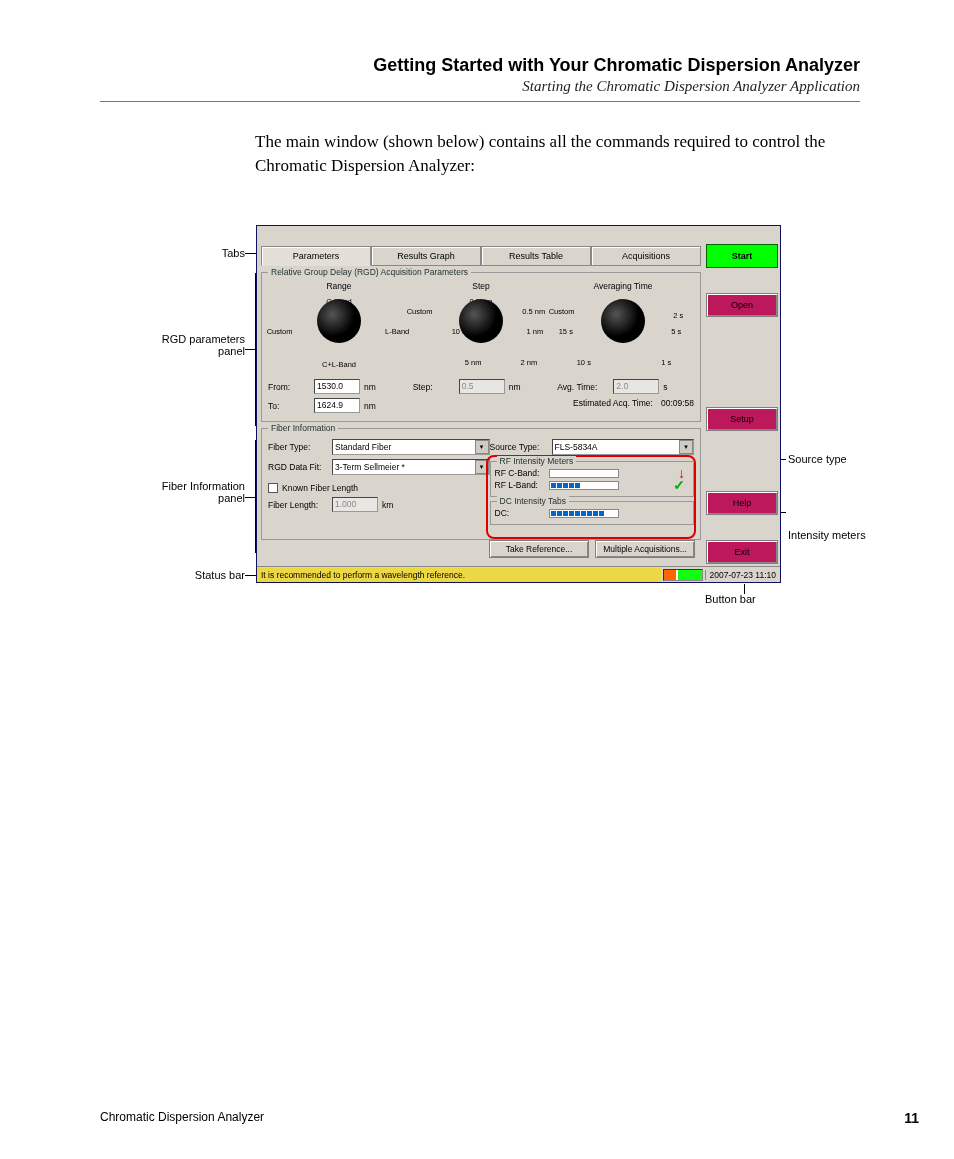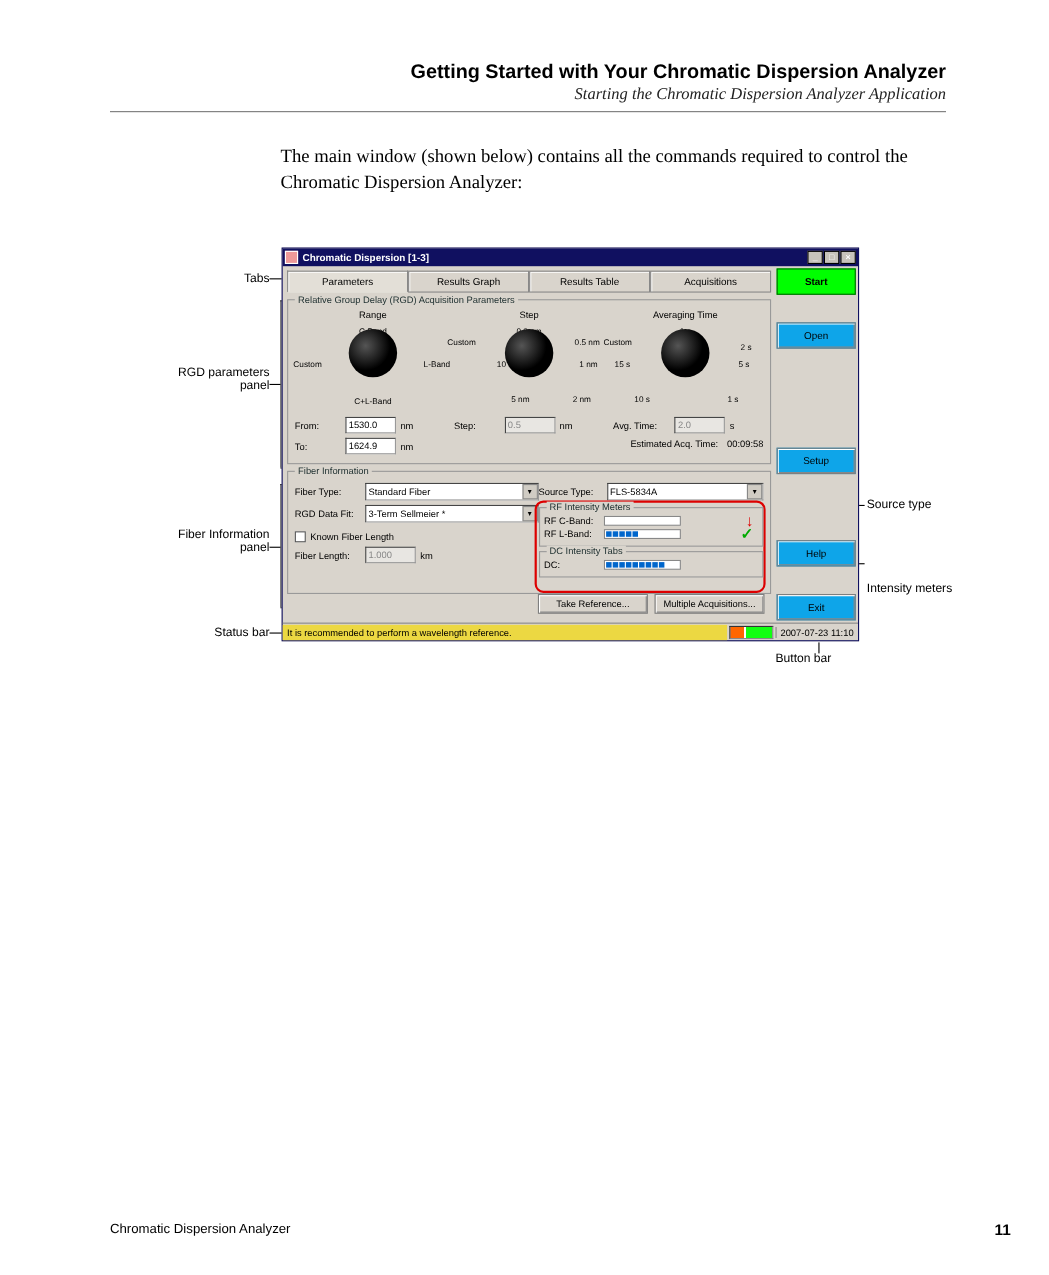--- a/index.html
+++ b/index.html
@@ -23,21 +23,21 @@
   .win { position: absolute; left: 96px; top: 0; width: 525px; height: 358px; border: 1px solid #101060; font-family: Tahoma, Arial, sans-serif; font-size: 9px; background: #d9d4cc; }
   .titlebar { height: 16px; background: #101060; color: #fff; display: flex; align-items: center; padding: 0 2px; }
   .titlebar-icon { width: 12px; height: 12px; background: #e99; border: 1px solid #fff; margin-right: 4px; }
   .titlebar-text { flex: 1; font-size: 9px; font-weight: bold; }
   .winctl { display: flex; gap: 1px; }
   .winbtn { width: 14px; height: 12px; background: #c7c3bb; border: 1px solid #000; font-size: 8px; line-height: 9px; text-align: center; font-family: Arial; font-weight: bold; }
 
   .client { position: absolute; left: 0; top: 16px; right: 0; bottom: 16px; }
   .leftpane { position: absolute; left: 4px; top: 4px; width: 440px; bottom: 4px; }
   .rightbar { position: absolute; right: 2px; top: 2px; width: 72px; bottom: 2px; display: flex; flex-direction: column; gap: 25px; }
-  .bbtn { height: 24px; border: 1px solid #7f7f7f; background: #0ea5e9; font-size: 9px; display: flex; align-items: center; justify-content: center; box-shadow: inset 1px 1px 0 #fff, inset -1px -1px 0 #888; }
+  .bbtn { height: 24px; border: 1px solid #7f7f7f; background: #be185d; font-size: 9px; display: flex; align-items: center; justify-content: center; box-shadow: inset 1px 1px 0 #fff, inset -1px -1px 0 #888; }
   .bbtn.green { background: #0f0; box-shadow: none; border: 1px solid #060; font-weight: bold; }
 
   .tabrow { display: flex; gap: 0; }
   .tab { flex: 1; height: 20px; border: 1px solid #888; background: #d9d4cc; display: flex; align-items: center; justify-content: center; font-size: 9px; box-shadow: inset 1px 1px 0 #fff; }
   .tab.active { background: #e3dfd7; border-bottom: 1px solid #e3dfd7; }
 
   .group { border: 1px solid #999; margin-top: 6px; padding: 6px 6px 8px 6px; position: relative; }
   .group-title { position: absolute; top: -6px; left: 6px; background: #d9d4cc; padding: 0 3px; color: #233; font-size: 8.5px; }
   .dialrow { display: flex; justify-content: space-around; align-items: flex-start; margin-top: 2px; }
   .dialcol { width: 33%; text-align: center; position: relative; }
@@ -117,29 +117,20 @@
 
   <div class="callout right" style="left:628px; top:280px; width:90px;margin-top:24px;">
     <span>Intensity meters</span>
   </div>
   <div class="line line-h" style="left:530px; top:287px; width:96px;"></div>
 
   <div class="callout right" style="left:545px; top:368px; width:90px;">Button bar</div>
   <div class="line line-v" style="left:584px; top:359px; height:10px;"></div>
 
   <div class="win">
-    <div class="titlebar">
-      <div class="titlebar-icon"></div>
-      <div class="titlebar-text">Chromatic Dispersion [1-3]</div>
-      <div class="winctl">
-        <div class="winbtn">_</div>
-        <div class="winbtn">□</div>
-        <div class="winbtn">×</div>
-      </div>
-    </div>
 
     <div class="client">
       <div class="leftpane">
         <div class="tabrow">
           <div class="tab active">Parameters</div>
           <div class="tab">Results Graph</div>
           <div class="tab">Results Table</div>
           <div class="tab">Acquisitions</div>
         </div>
 

